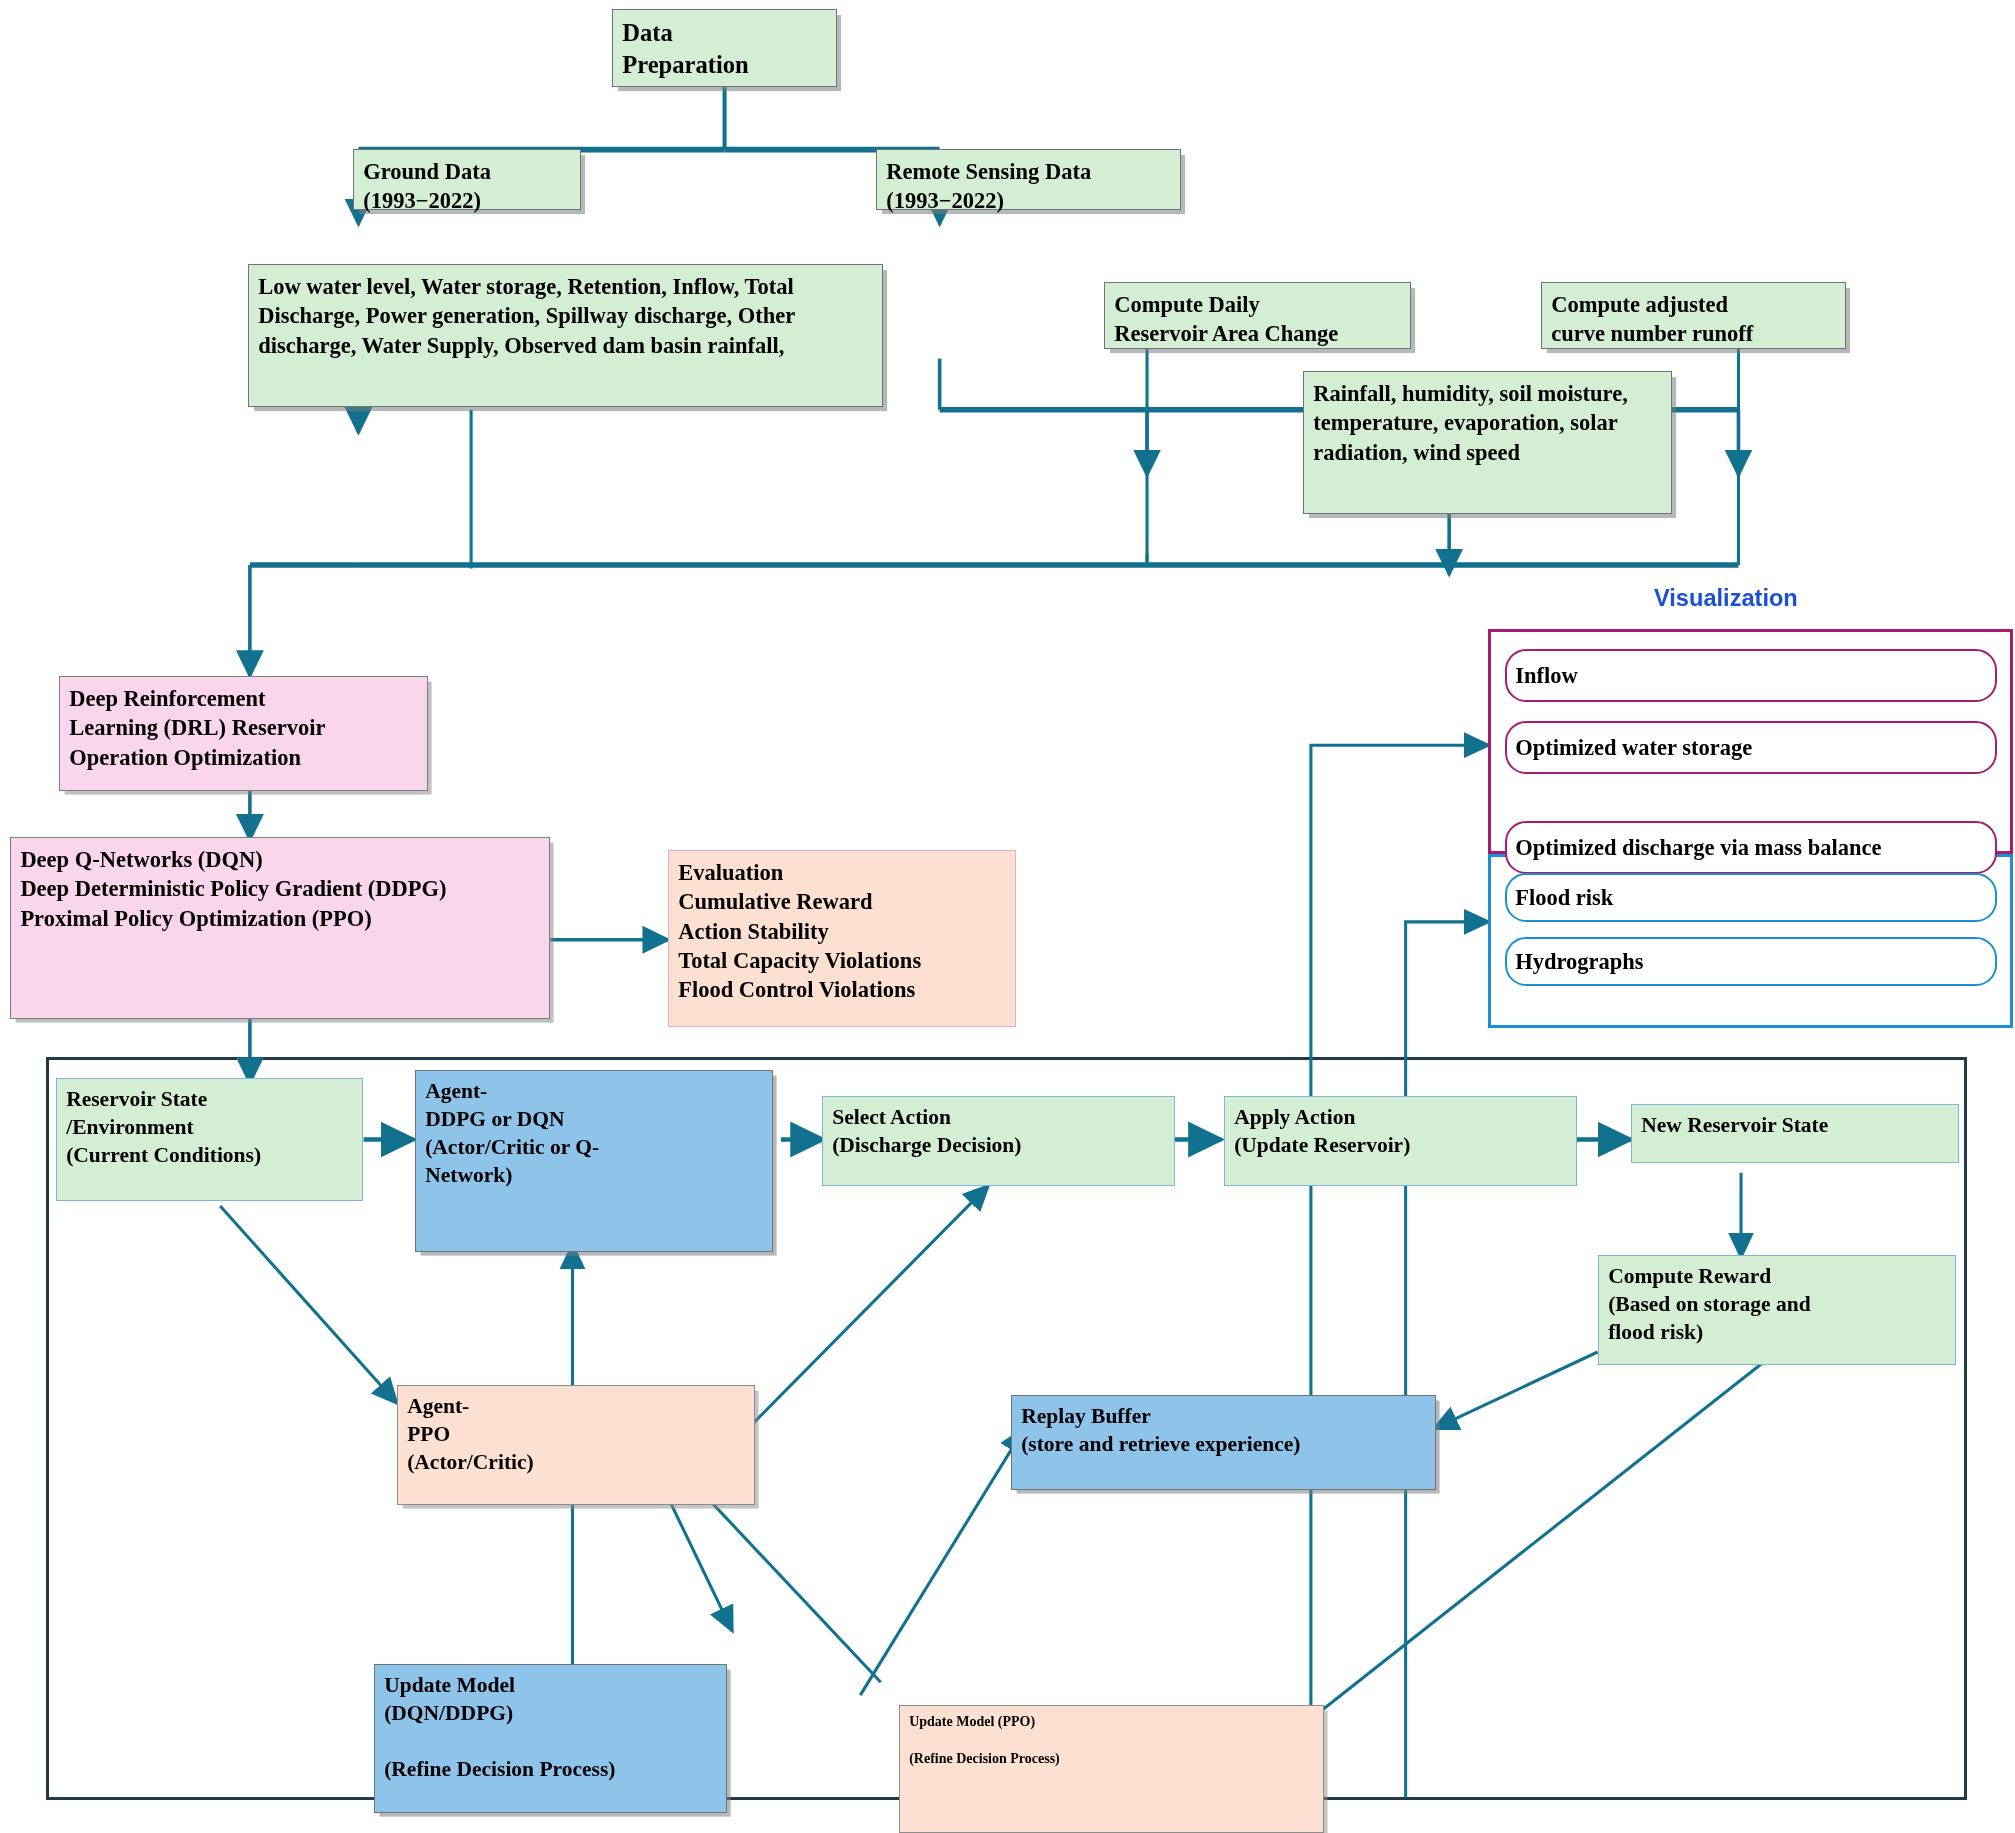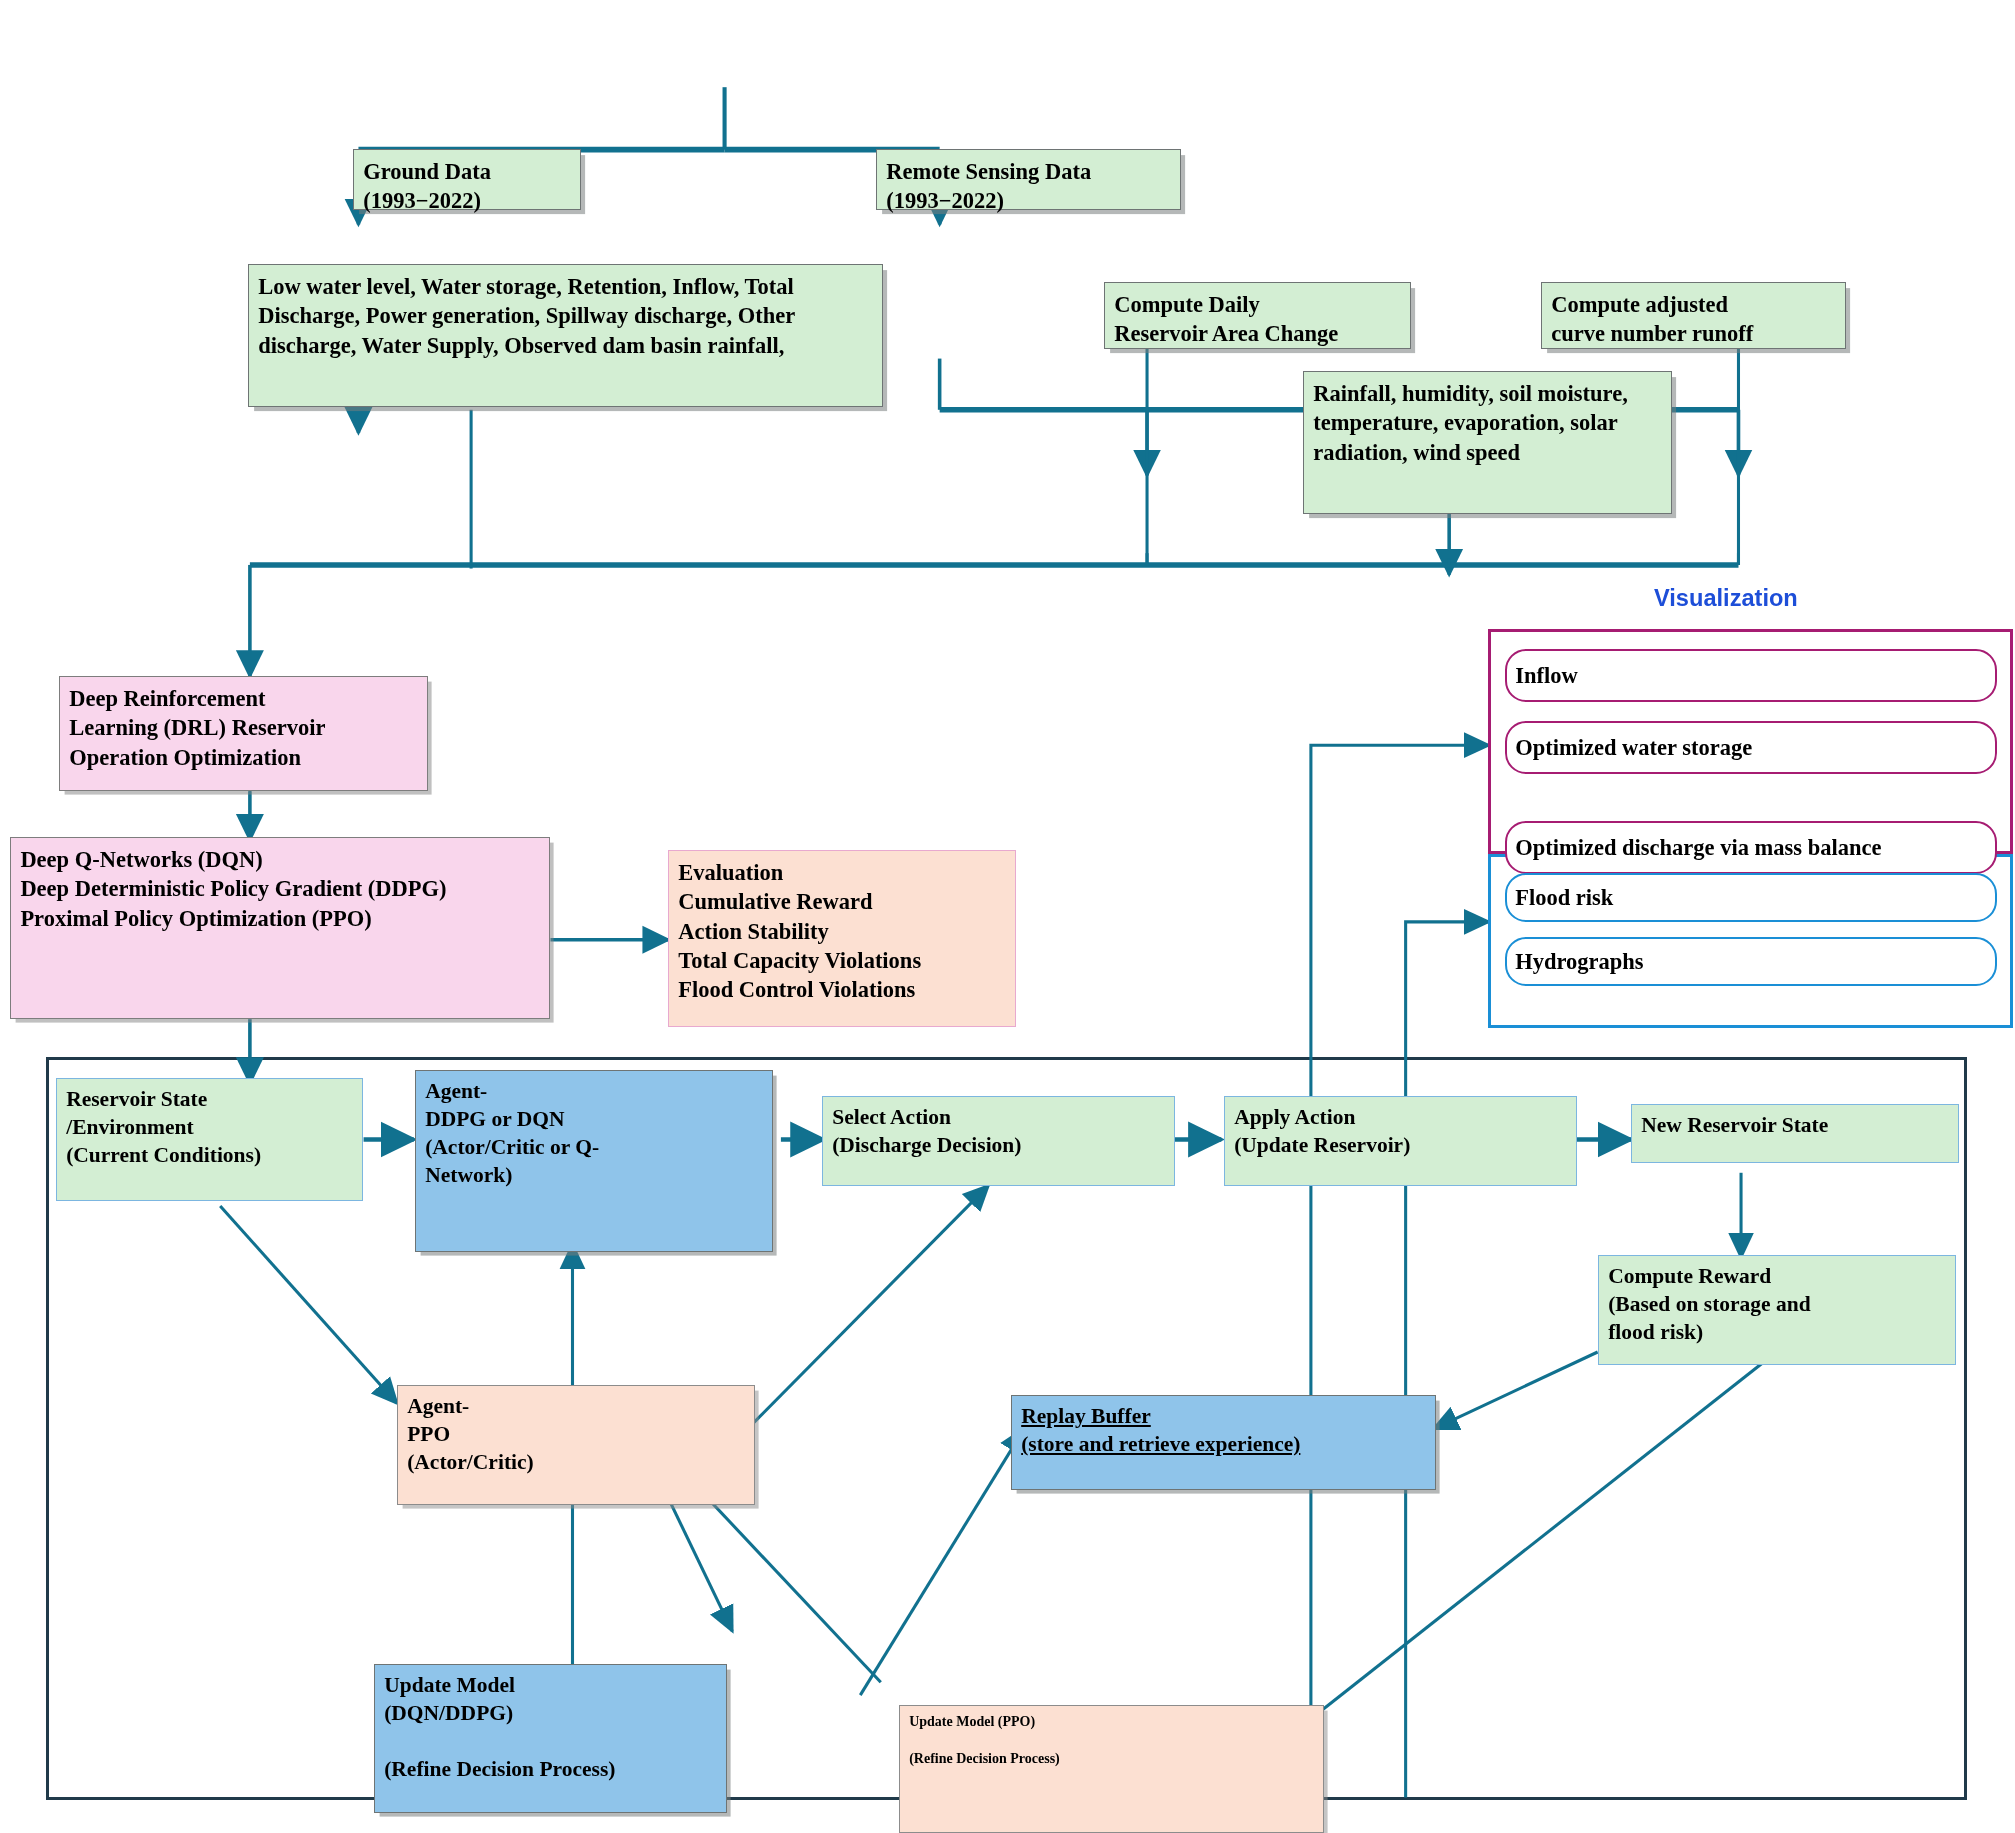--- a/index.html
+++ b/index.html
@@ -192,20 +192,22 @@
 
       <path d="M2560,3510 L2560,1455 L2907,1455" stroke-width="6" marker-end="url(#ah-thin)"></path>
 
       <path d="M2745,3510 L2745,1800 L2907,1800" stroke-width="6" marker-end="url(#ah-thin)"></path>
 
       <path d="M3420,1385 L3420,1440" stroke-width="6" marker-end="url(#ah-thin)"></path>
       <path name="viz-arrow-2" d="M3420,1520 L3420,1578" stroke-width="6" marker-end="url(#ah-thin)"></path>
     </g>
   </svg>
 
+  <div class="node green" style="left:612px; top:9.2px; width:225px; height:78px; font-size:24.6px;">Data
+Preparation</div>
 
   <div class="node green" style="left:353px; top:149px; width:228px; height:61px; font-size:22.5px;">Ground Data
 (1993−2022)</div>
 
   <div class="node green" style="left:876px; top:149px; width:305px; height:61px; font-size:22.5px;">Remote Sensing Data
 (1993−2022)</div>
 
   <div class="node green" style="left:248px; top:264px; width:635px; height:143px; font-size:22.5px; white-space:normal;">Low water level, Water storage, Retention, Inflow, Total Discharge, Power generation, Spillway discharge, Other discharge, Water Supply, Observed dam basin rainfall,</div>
 
   <div class="node green" style="left:1104px; top:282px; width:307px; height:67px; font-size:22.5px;">Compute Daily
@@ -264,21 +266,21 @@
   <div class="node greenb" style="left:1631px; top:1104px; width:328px; height:59px; font-size:21.5px;">New Reservoir State</div>
 
   <div class="node greenb" style="left:1598px; top:1255px; width:358px; height:110px; font-size:21.5px;">Compute Reward
 (Based on storage and
 flood risk)</div>
 
   <div class="node peach2" style="left:397px; top:1385px; width:358px; height:120px; font-size:21.5px;">Agent-
 PPO
 (Actor/Critic)</div>
 
-  <div class="node blue" style="left:1011px; top:1395px; width:425px; height:95px; font-size:21.5px;text-decoration:underline;">Replay Buffer
+  <div class="node blue" style="left:1011px; top:1395px; width:425px; height:95px; font-size:21.5px;">Replay Buffer
 (store and retrieve experience)</div>
 
   <div class="node blue" style="left:374px; top:1664px; width:353px; height:149px; font-size:21.5px;">Update Model
 (DQN/DDPG)
 
 (Refine Decision Process)</div>
 
   <div class="node peach2" style="left:899px; top:1705px; width:425px; height:128px; font-size:14px;">Update Model (PPO)
 
 (Refine Decision Process)</div>

